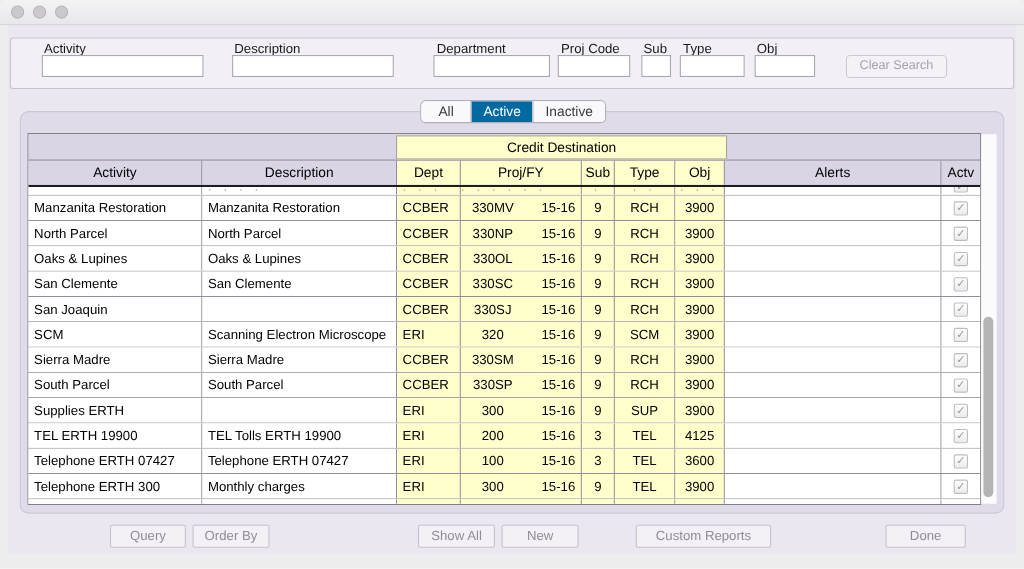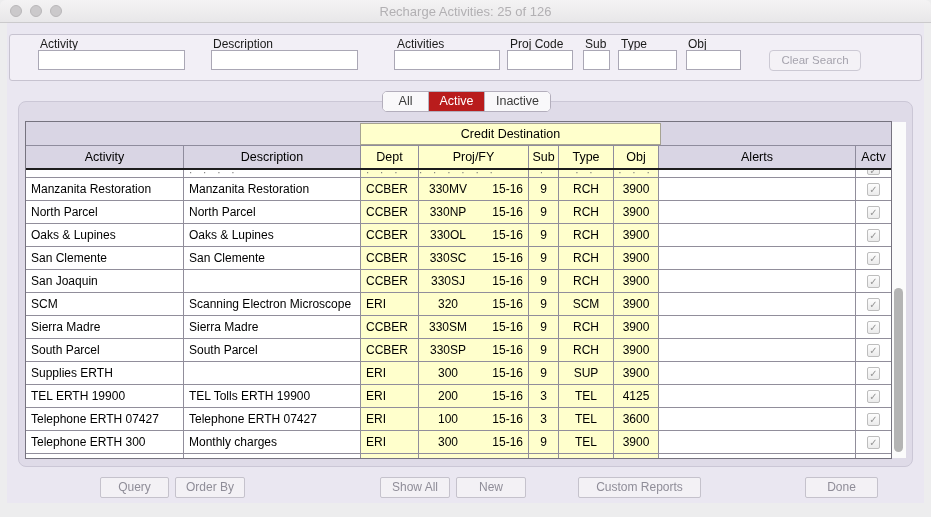--- a/index.html
+++ b/index.html
@@ -51,21 +51,21 @@
   
   .tab-panel{
     position:absolute;left:18px;top:101px;width:895px;height:366px;
     background:#dfdbe8;border:1px solid #cbc7d6;border-radius:8px;box-sizing:border-box;
   }
   .tabs{position:absolute;left:382px;top:91px;height:21px;display:flex;
     border:1px solid #b3aebc;border-radius:5px;overflow:hidden;background:#fff;box-sizing:border-box;}
   .tab{font-size:12.5px;color:#3a3a3a;text-align:center;line-height:19px;background:#f9f8fa;}
   .tab+.tab{border-left:1px solid #b9b5c1;}
   .tab.t0{width:45px}.tab.t1{width:55px}.tab.t2{width:65px}
-  .tab.selected{background:#b91c1c;color:#ffffff;}
+  .tab.selected{background:#0369a1;color:#ffffff;}
   
   .tablebox{
     position:absolute;left:25px;top:121px;width:867px;height:338px;
     border:1px solid #76737f;box-sizing:border-box;background:#fff;
   }
   .gstrip{height:24px;background:#d9d5e4;position:relative;border-bottom:1px solid #8f8c9d;box-sizing:border-box;}
   .cd-box{
     position:absolute;left:334px;top:1px;width:301px;height:22px;box-sizing:border-box;
     background:#ffffcc;border:1px solid #a6a392;
     font-size:12.5px;color:#000;text-align:center;line-height:20px;
@@ -110,27 +110,26 @@
 </style>
 </head>
 <body>
 
 <div class="layout"></div>
 
 <div class="titlebar">
   <div class="tl close"></div>
   <div class="tl min"></div>
   <div class="tl zoom"></div>
-  <div class="wtitle">Recharge Activities: 25 of 126</div>
 </div>
 
 <div class="search-panel"></div>
 <span class="flabel lab0">Activity</span>
 <span class="flabel lab1">Description</span>
-<span class="flabel lab2">Activities</span>
+<span class="flabel lab2">Department</span>
 <span class="flabel lab3">Proj Code</span>
 <span class="flabel lab4">Sub</span>
 <span class="flabel lab5">Type</span>
 <span class="flabel lab6">Obj</span>
 <input class="finput in0" value="" style="">
 <input class="finput in1" value="" style="">
 <input class="finput in2" value="" style="">
 <input class="finput in3" value="" style="">
 <input class="finput in4" value="" style="">
 <input class="finput in5" value="" style="">

